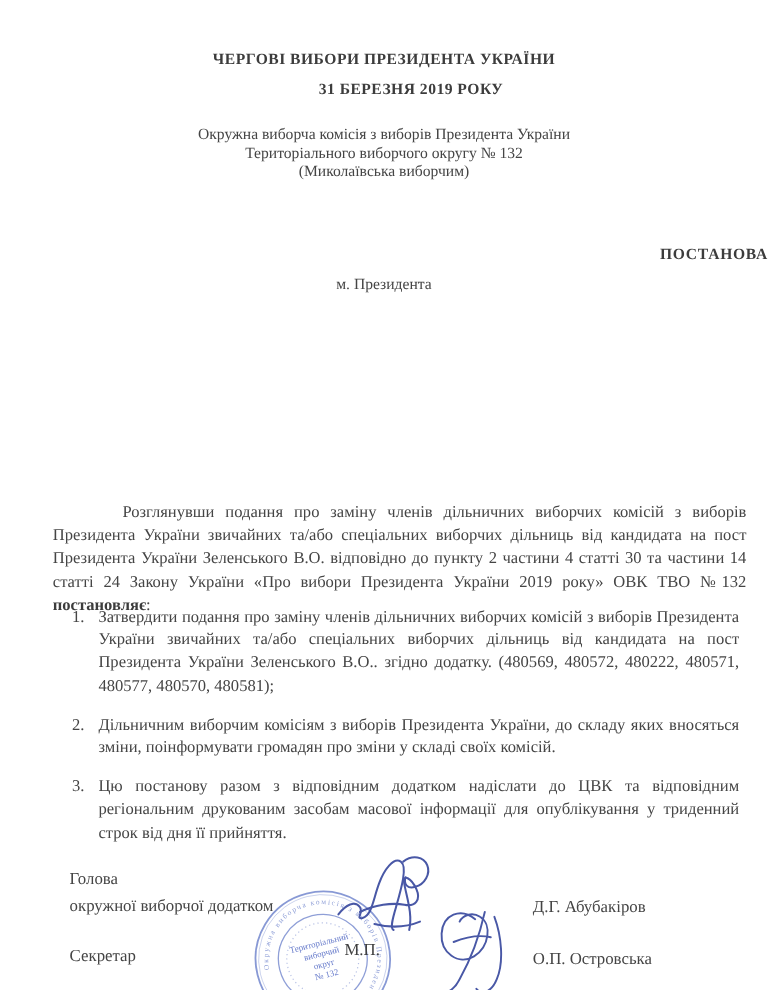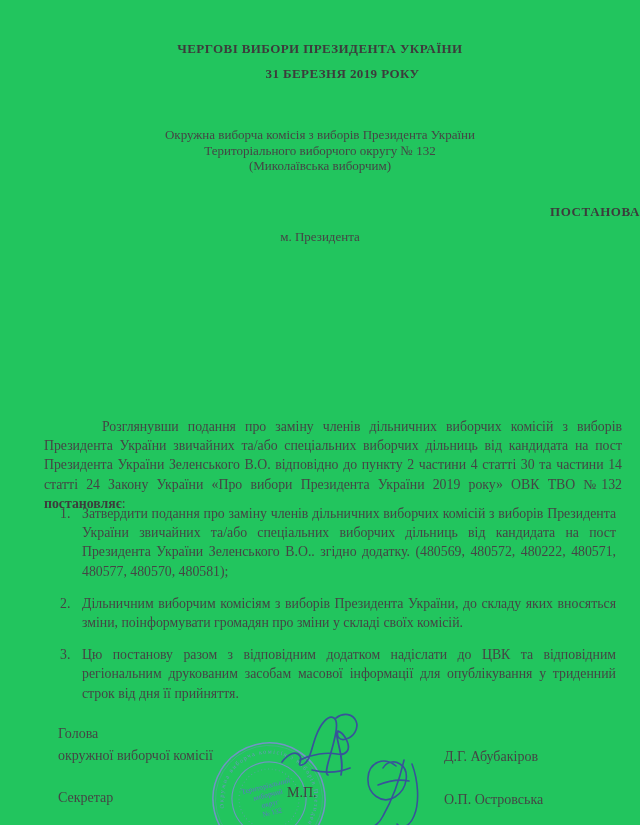--- a/index.html
+++ b/index.html
@@ -1,30 +1,30 @@
 <!DOCTYPE html>
 <html><head>
 <meta charset="utf-8">
 <style>
   html,body{margin:0;padding:0;background:#e9e9e9;}
   .page{
     position:relative;
     width:640px;height:825px;
     margin:0 auto;
-    background:#22c55e;
+    background:#ffffff;
     overflow:hidden;
     font-family:"Liberation Serif","DejaVu Serif",serif;
     color:#454545;
   }
   .abs{position:absolute;}
   .center{left:0;right:0;text-align:center;}
   .b{font-weight:bold;color:#3c3c3c;}
   .hdr1{top:41px;font-size:13px;letter-spacing:.4px;}
   .hdr2{top:66px;font-size:13px;letter-spacing:.4px;margin-left:45px;}
-  .issuer{top:127px;font-size:13px;line-height:15.5px;}
+  .issuer{top:104px;font-size:13px;line-height:15.5px;}
   .doctype{top:204px;font-size:13px;letter-spacing:.6px;text-align:right;}
   .city{top:229px;font-size:13px;}
   .daterow{top:277px;font-size:13px;}
   .daterow .date{left:62px;}
   .daterow .time{left:288px;}
   .daterow .num{left:508px;}
   .subject{top:326px;left:36px;right:36px;text-align:center;font-size:13.5px;line-height:21.5px;}
   .intro{top:411px;left:38px;width:578px;font-size:13.8px;line-height:19.2px;text-align:justify;text-indent:58px;margin:6px;}
   ol.resolve{top:504px;left:38px;width:578px;margin:0;padding:0;list-style:none;counter-reset:item;font-size:13.8px;line-height:19.2px;}
   ol.resolve li{position:relative;padding-left:44px;text-align:justify;margin-bottom:13px;counter-increment:item;}
@@ -61,21 +61,21 @@
 
   <p class="abs intro"><span>Розглянувши подання про заміну членів дільничних виборчих комісій з виборів Президента України звичайних та/або спеціальних виборчих дільниць від кандидата на пост Президента України Зеленського В.О. відповідно до пункту 2 частини 4 статті 30 та частини 14 статті 24 Закону України «Про вибори Президента України 2019 року» ОВК ТВО №132 </span><span class="b">постановляє</span><span>:</span></p>
 
   <ol class="abs resolve">
     <li>Затвердити подання про заміну членів дільничних виборчих комісій з виборів Президента України звичайних та/або спеціальних виборчих дільниць від кандидата на пост Президента України Зеленського В.О.. згідно додатку. (480569, 480572, 480222, 480571, 480577, 480570, 480581);</li>
     <li>Дільничним виборчим комісіям з виборів Президента України, до складу яких вносяться зміни, поінформувати громадян про  зміни у складі своїх комісій.</li>
     <li>Цю постанову разом з відповідним додатком надіслати до ЦВК та відповідним регіональним друкованим засобам масової інформації для опублікування у триденний строк від дня її прийняття.</li>
   </ol>
 
   <div class="abs sig role1">Голова</div>
-  <div class="abs sig role2">окружної виборчої комісії</div>
+  <div class="abs sig role2">окружної виборчої додатком</div>
   <div class="abs sig name1">Д.Г. Абубакіров</div>
   <div class="abs sig role3">Секретар</div>
   <div class="abs sig name2">О.П. Островська</div>
   <div class="abs mp">М.П.</div>
 
   <svg class="abs stampbox" viewBox="0 0 140 92" xmlns="http://www.w3.org/2000/svg">
     <g transform="rotate(-14 69 64)" fill="none" stroke="#7b8ed0">
       <circle cx="69" cy="64" r="56" stroke-width="1.5" opacity="0.9"></circle>
       <circle cx="69" cy="64" r="53.5" stroke-width="0.6" opacity="0.5"></circle>
       <circle cx="69" cy="64" r="37" stroke-width="1.1" opacity="0.85"></circle>

